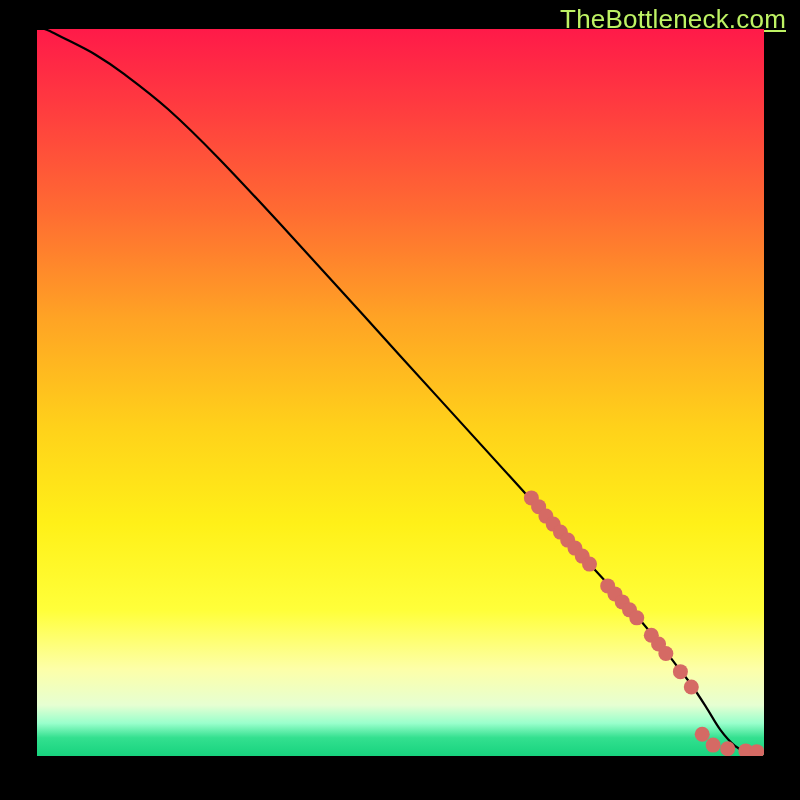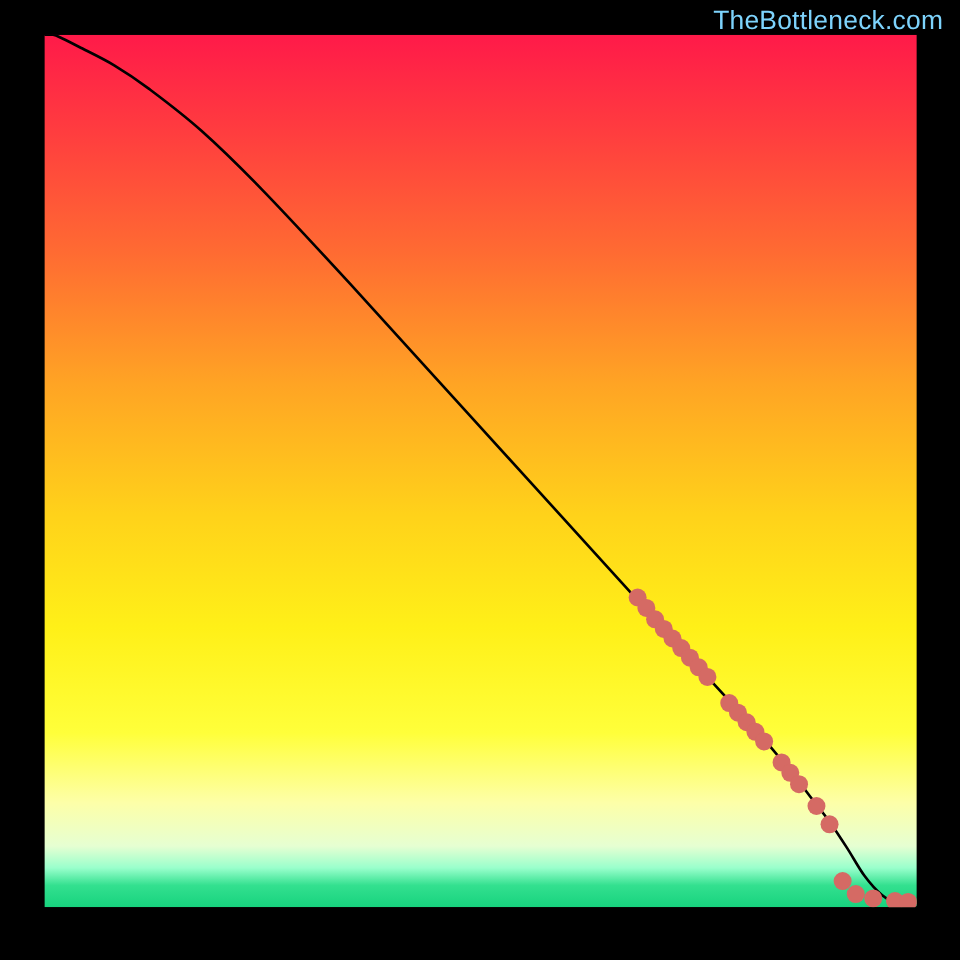--- a/index.html
+++ b/index.html
@@ -14,24 +14,25 @@
   .frame {
     position: relative;
     width: 800px;
     height: 800px;
     background: #000;
   }
   .credit {
     position: absolute;
     top: 4px;
     right: 14px;
-    color: #7dd3fc;
-    font-size: 22px;
+    color: #bef264;
+    font-size: 26px;
     font-weight: 400;
     letter-spacing: 0.2px;
+    text-decoration: underline;
   }
   .plot {
     position: absolute;
     left: 37px;
     top: 29px;
     width: 727px;
     height: 727px;
   }
   svg {
     display: block;

